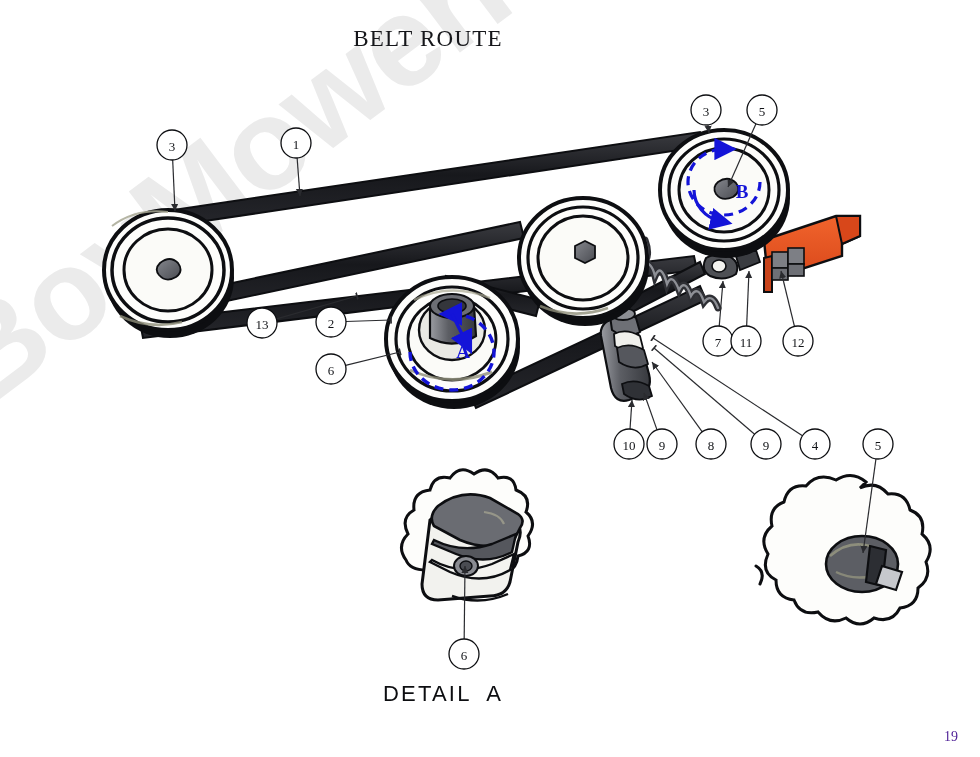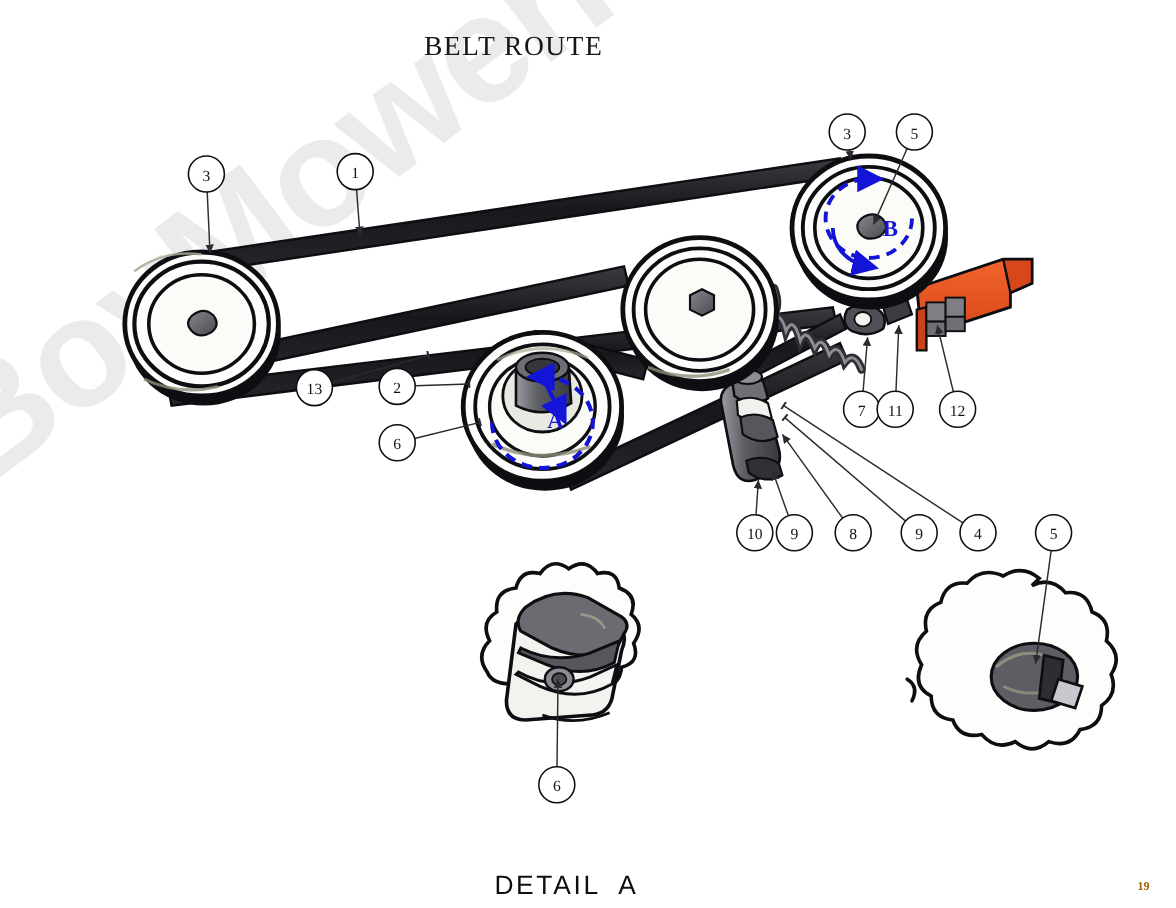--- a/index.html
+++ b/index.html
@@ -14,25 +14,25 @@
 
   #page-title{
     position:absolute;left:0;top:26px;width:856px;text-align:center;
     font-family:"Liberation Serif", serif;
     font-size:23px;letter-spacing:1.2px;color:#15161a;font-weight:400;
   }
   .detail-label{
     position:absolute;font-family:"Liberation Sans", sans-serif;
     font-size:22px;letter-spacing:2.2px;color:#0d0e11;white-space:pre;
   }
-  #detail-a-label{left:412px;top:681px;margin-top:44px;}
+  #detail-a-label{left:383px;top:681px;}
   #detail-b-label{left:831px;top:690px;}
   #page-number{
     position:absolute;right:22px;bottom:12px;
-    font-family:"Liberation Serif", serif;font-size:10px;color:#a16207;font-weight:bold;
+    font-family:"Liberation Serif", serif;font-size:14px;color:#4c1d95;
   }
   .wm{
     position:absolute;left:-40px;top:300px;
     font-family:"Liberation Sans", sans-serif;
     font-weight:bold;font-size:128px;color:#ebebeb;
     transform:rotate(-37deg);transform-origin:left center;
     white-space:nowrap;letter-spacing:-2px;user-select:none;
   }
   .cal-txt{
     font-family:"Liberation Serif", serif;font-size:13px;fill:#111317;

